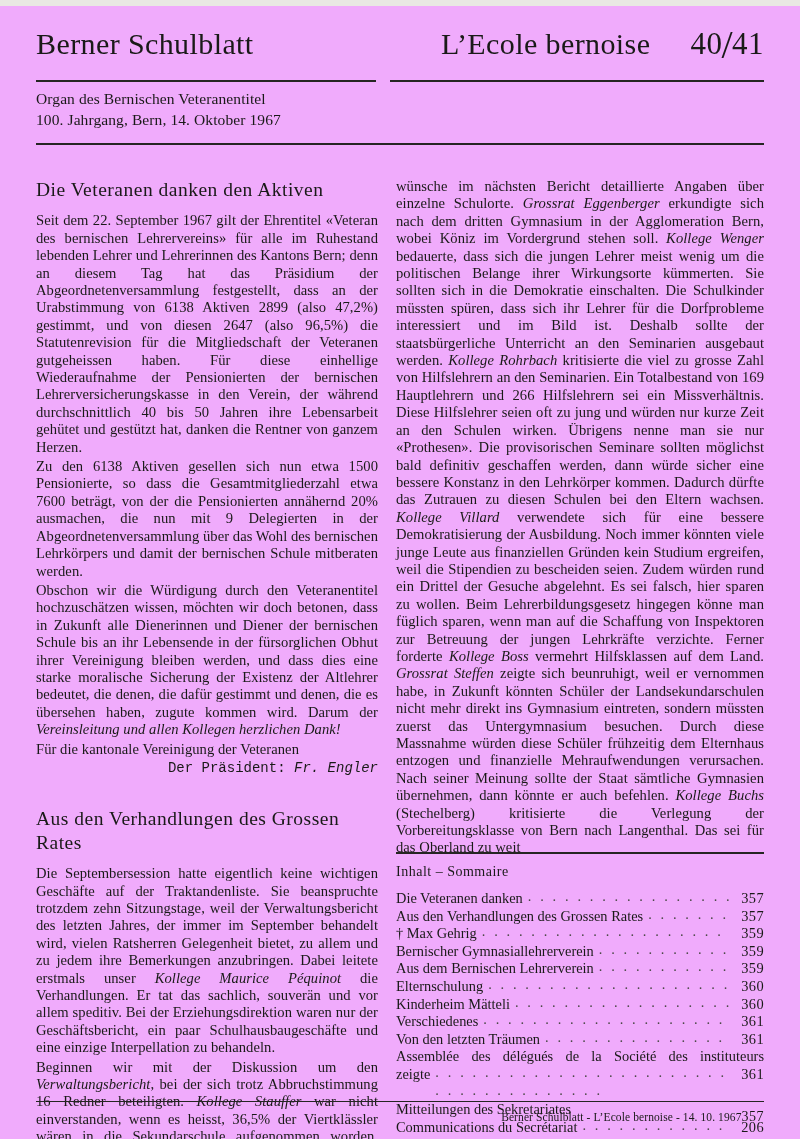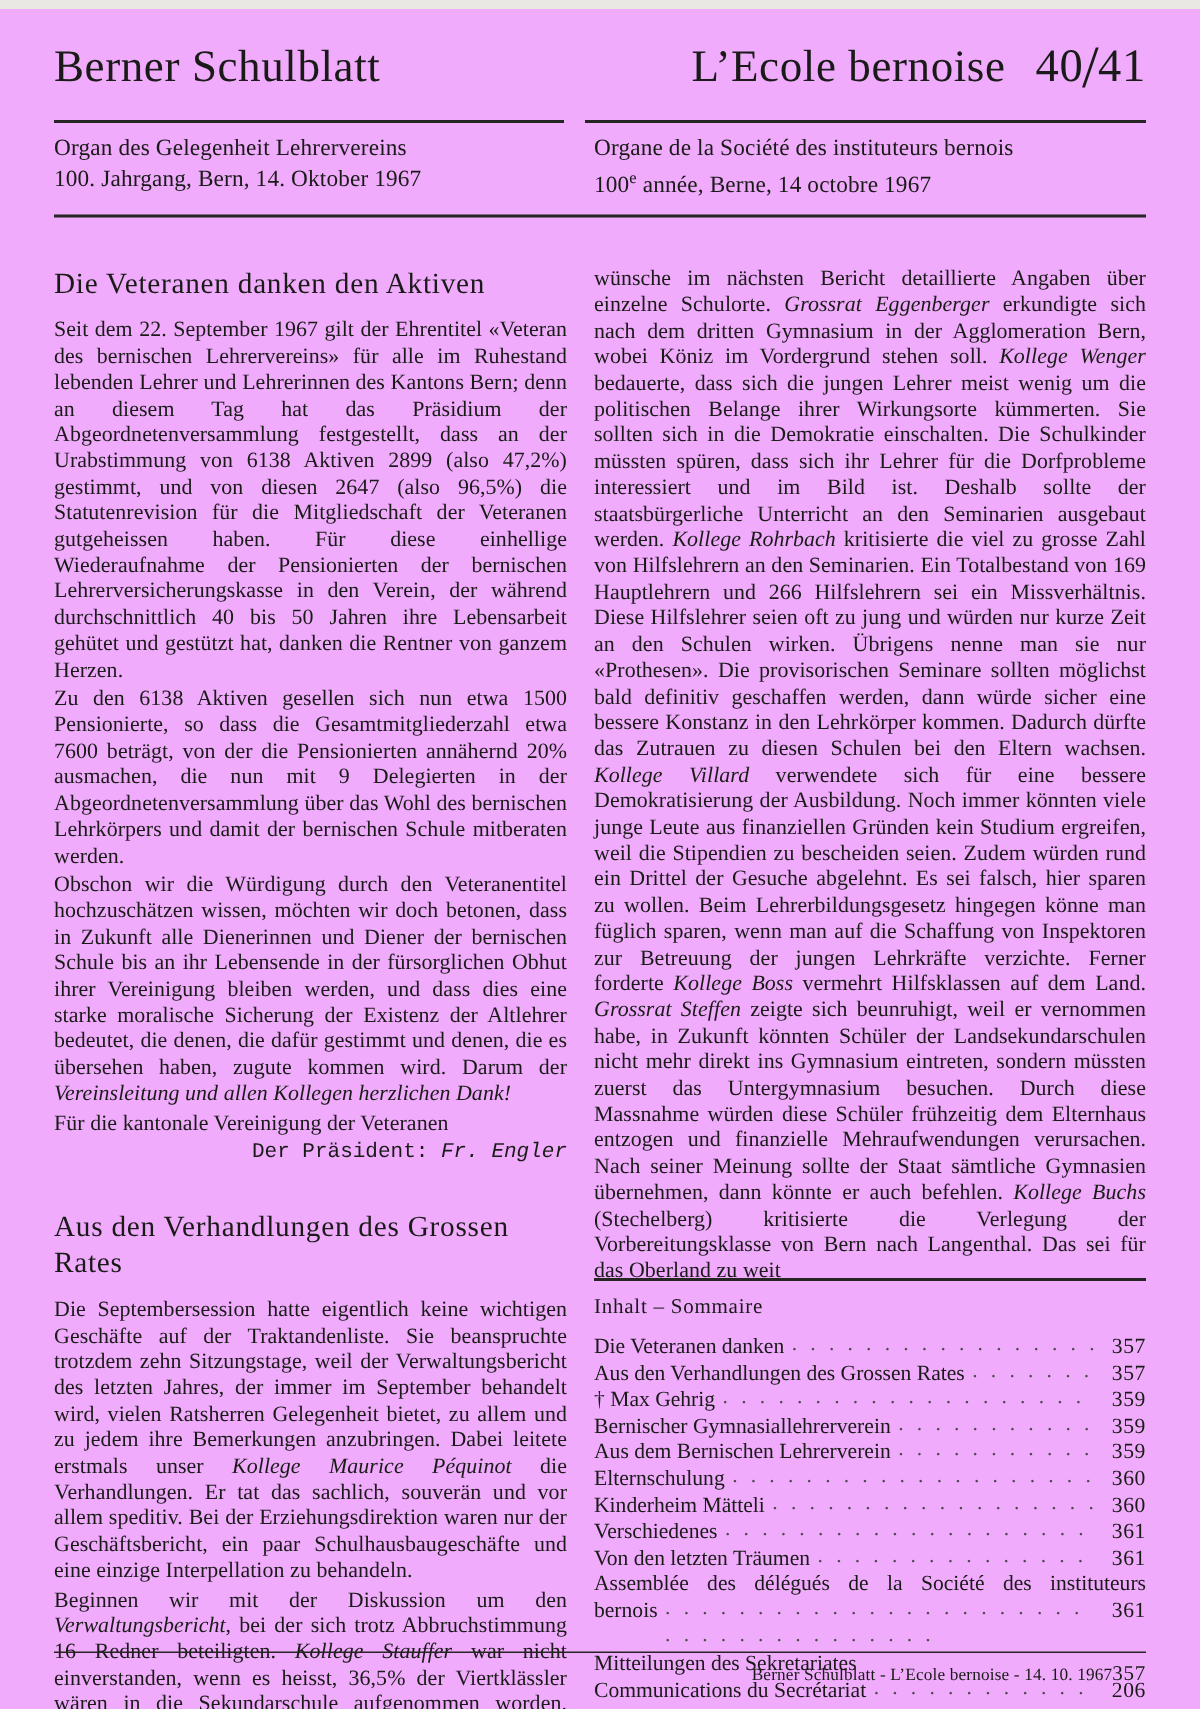--- a/index.html
+++ b/index.html
@@ -32,21 +32,21 @@
     align-items: baseline;
   }
   .mast-title {
     font-size: 30px;
     letter-spacing: 0.4px;
     white-space: nowrap;
   }
   .mast-right {
     display: flex;
     align-items: baseline;
-    gap: 20px;
+    gap: 40px;
     white-space: nowrap;
   }
   .issue {
     font-size: 31px;
     letter-spacing: 0.5px;
   }
   .issue .slash {
     font-size: 40px;
     line-height: 0;
     position: relative;
@@ -185,26 +185,22 @@
     <div class="mast-right">
       <span class="mast-title">L’Ecole bernoise</span>
       <span class="issue"><span>40</span><span class="slash">/</span><span>41</span></span>
     </div>
   </div>
 
   <div class="rule rule-top-l"></div>
   <div class="rule rule-top-r"></div>
 
   <div class="subhead subhead-l">
-    <div>Organ des Gelegenheit Lehrervereins</div>
+    <div>Organ des Bernischen Veteranentitel</div>
     <div>100. Jahrgang, Bern, 14. Oktober 1967</div>
-  </div>
-  <div class="subhead subhead-r">
-    <div>Organe de la Société des instituteurs bernois</div>
-    <div><span>100</span><span class="ord">e</span><span> année, Berne, 14 octobre 1967</span></div>
   </div>
 
   <div class="rule rule-bottom"></div>
 
   <div class="col col-left">
     <h2 class="section">Die Veteranen danken den Aktiven</h2>
     <p class="body">Seit dem 22. September 1967 gilt der Ehrentitel «Veteran des bernischen Lehrervereins» für alle im Ruhestand lebenden Lehrer und Lehrerinnen des Kantons Bern; denn an diesem Tag hat das Präsidium der Abgeordnetenversammlung festgestellt, dass an der Urabstimmung von 6138 Aktiven 2899 (also 47,2%) gestimmt, und von diesen 2647 (also 96,5%) die Statutenrevision für die Mitgliedschaft der Veteranen gutgeheissen haben. Für diese einhellige Wiederaufnahme der Pensionierten der bernischen Lehrerversicherungskasse in den Verein, der während durchschnittlich 40 bis 50 Jahren ihre Lebensarbeit gehütet und gestützt hat, danken die Rentner von ganzem Herzen.</p>
     <p class="body">Zu den 6138 Aktiven gesellen sich nun etwa 1500 Pensionierte, so dass die Gesamtmitgliederzahl etwa 7600 beträgt, von der die Pensionierten annähernd 20% ausmachen, die nun mit 9 Delegierten in der Abgeordnetenversammlung über das Wohl des bernischen Lehrkörpers und damit der bernischen Schule mitberaten werden.</p>
     <p class="body"><span>Obschon wir die Würdigung durch den Veteranentitel hochzuschätzen wissen, möchten wir doch betonen, dass in Zukunft alle Dienerinnen und Diener der bernischen Schule bis an ihr Lebensende in der fürsorglichen Obhut ihrer Vereinigung bleiben werden, und dass dies eine starke moralische Sicherung der Existenz der Altlehrer bedeutet, die denen, die dafür gestimmt und denen, die es übersehen haben, zugute kommen wird. Darum der </span><i>Vereinsleitung und allen Kollegen herzlichen Dank!</i></p>
     <p class="body noindent">Für die kantonale Vereinigung der Veteranen</p>
@@ -265,21 +261,21 @@
         <span class="toc-page">361</span>
       </li>
       <li class="toc-item">
         <span class="toc-label">Von den letzten Träumen</span>
         <span class="toc-dots">. . . . . . . . . . . . . . . . . . . . . . . . . . . . . . . . . . . . . .</span>
         <span class="toc-page">361</span>
       </li>
       <li class="toc-item wrap">
         <span class="toc-wrap-line1">Assemblée des délégués de la Société des instituteurs</span>
         <span class="toc-wrap-line2">
-          <span class="toc-label">bernois</span>
+          <span class="toc-label">zeigte</span>
           <span class="toc-dots">. . . . . . . . . . . . . . . . . . . . . . . . . . . . . . . . . . . . . .</span>
           <span class="toc-page">361</span>
         </span>
       </li>
       <li class="toc-item nodots">
         <span class="toc-label">Mitteilungen des Sekretariates</span>
       </li>
       <li class="toc-item">
         <span class="toc-label">Communications du Secrétariat</span>
         <span class="toc-dots">. . . . . . . . . . . . . . . . . . . . . . . . . . . . . . . . . . . . . .</span>

